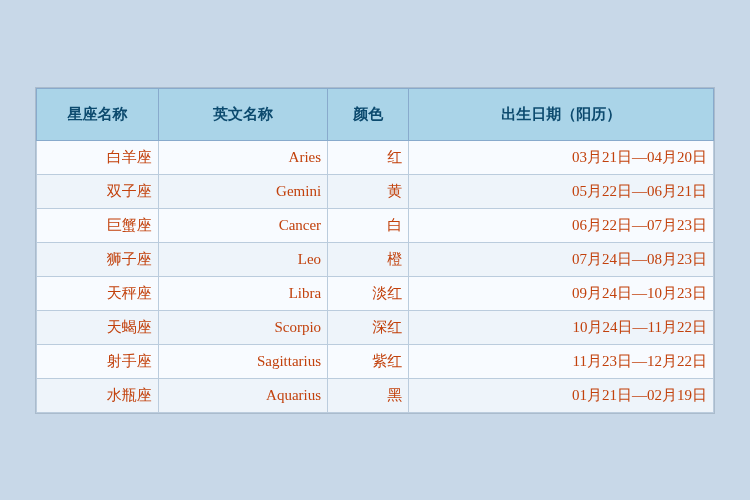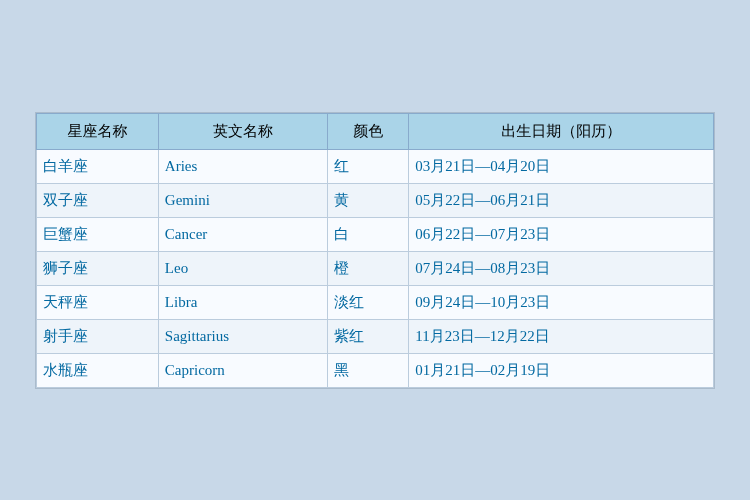--- a/index.html
+++ b/index.html
@@ -20,36 +20,36 @@
     table {
       width: 100%;
       border-collapse: collapse;
       font-size: 15px;
     }
     thead tr {
       background-color: #aad4e8;
     }
     thead th {
       border: 1px solid #88aacc;
-      padding: 8px 6px;
+      padding: 16px 6px;
       text-align: center;
-      font-weight: normal;
-      color: #000000;
+      font-weight: bold;
+      color: #0c4a6e;
     }
     tbody tr {
       background-color: #f8fbff;
     }
     tbody tr:nth-child(even) {
       background-color: #eef4fa;
     }
     tbody td {
       border: 1px solid #bbccdd;
       padding: 7px 6px;
-      text-align: left;
-      color: #0369a1;
+      text-align: right;
+      color: #c2410c;
     }
     .col-chinese { width: 18%; }
     .col-english { width: 25%; }
     .col-color   { width: 12%; text-align: center; }
     .col-date    { width: 45%; }
   </style>
 </head>
 <body>
 
 <div class="table-container">
@@ -87,26 +87,32 @@
           <td>橙</td>
           <td>07月24日—08月23日</td>
         </tr>
         <tr>
           <td>天秤座</td>
           <td>Libra</td>
           <td>淡红</td>
           <td>09月24日—10月23日</td>
         </tr>
         <tr>
+          <td>天蝎座</td>
+          <td>Scorpio</td>
+          <td>深红</td>
+          <td>10月24日—11月22日</td>
+        </tr>
+        <tr>
           <td>射手座</td>
           <td>Sagittarius</td>
           <td>紫红</td>
           <td>11月23日—12月22日</td>
         </tr>
         <tr>
           <td>水瓶座</td>
-          <td>Capricorn</td>
+          <td>Aquarius</td>
           <td>黑</td>
           <td>01月21日—02月19日</td>
         </tr>
       </tbody>
   </table>
 </div>
 
 </body></html>

